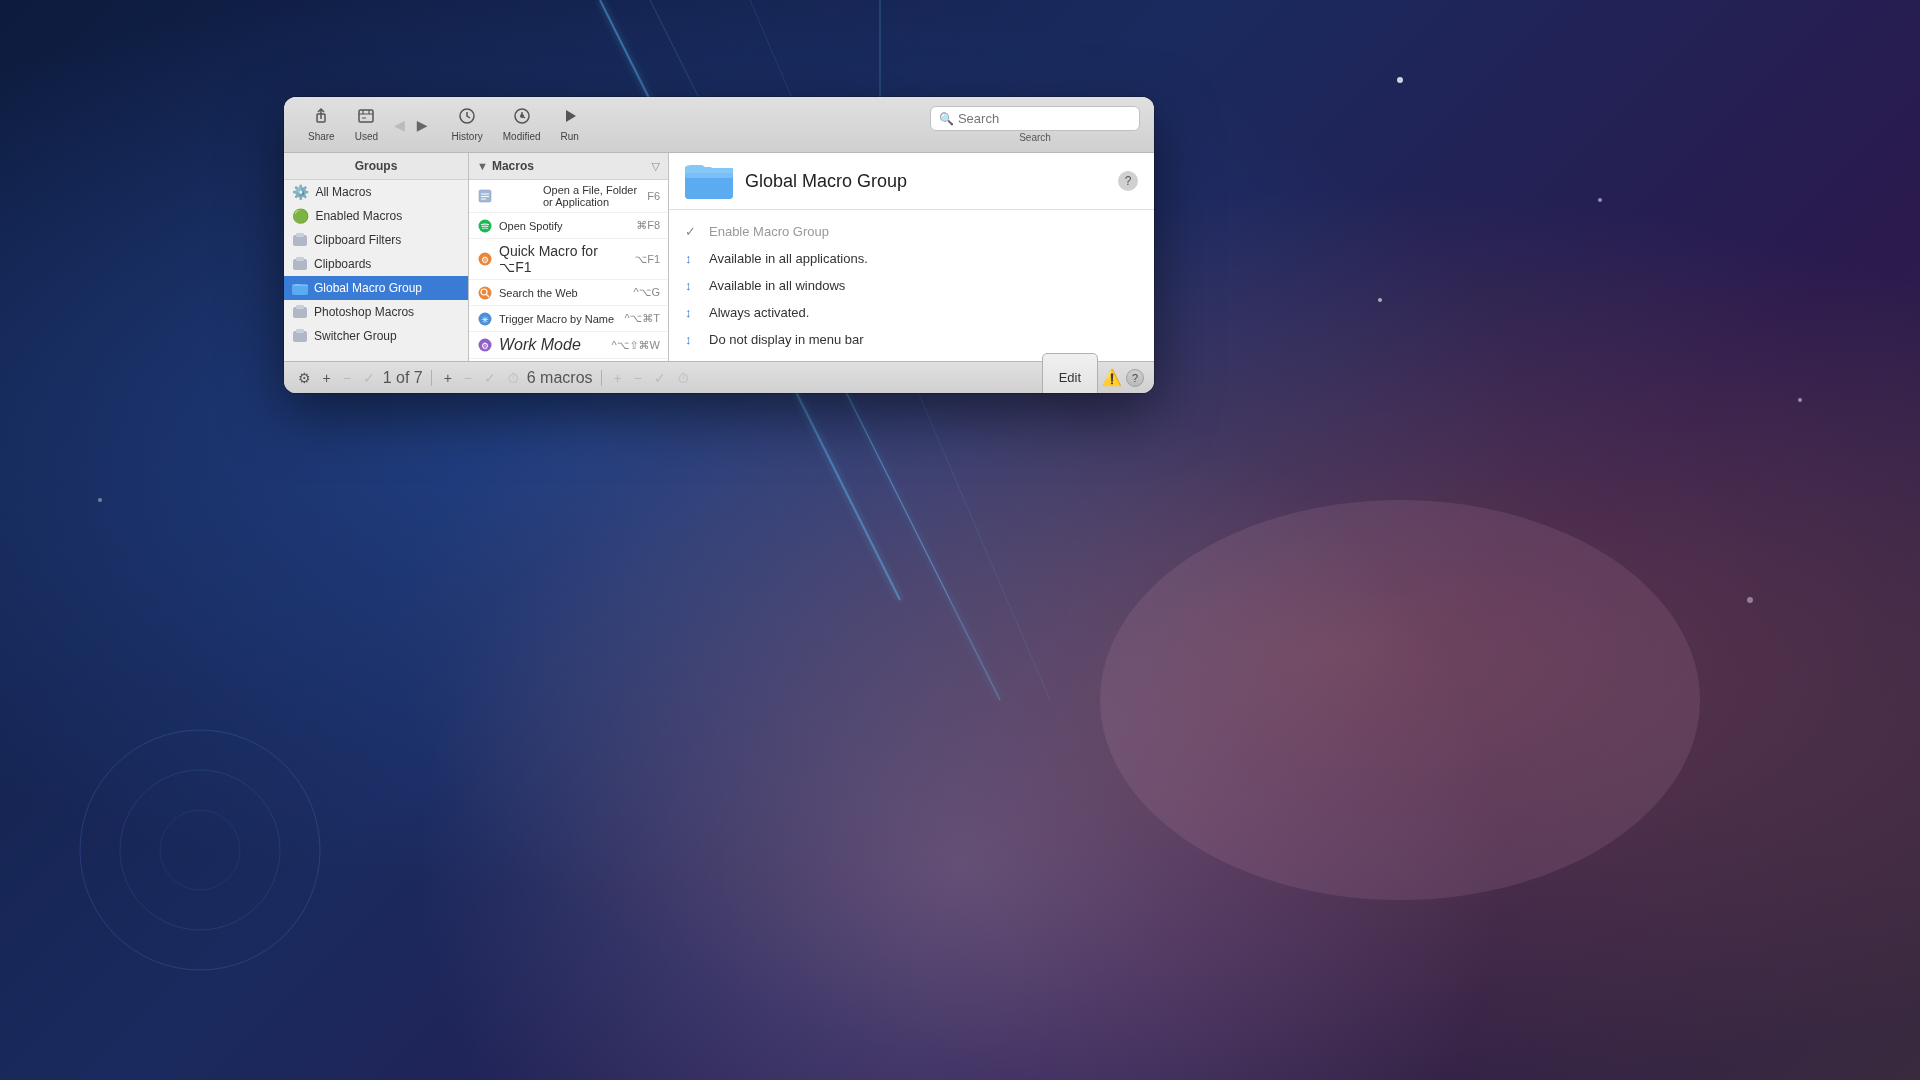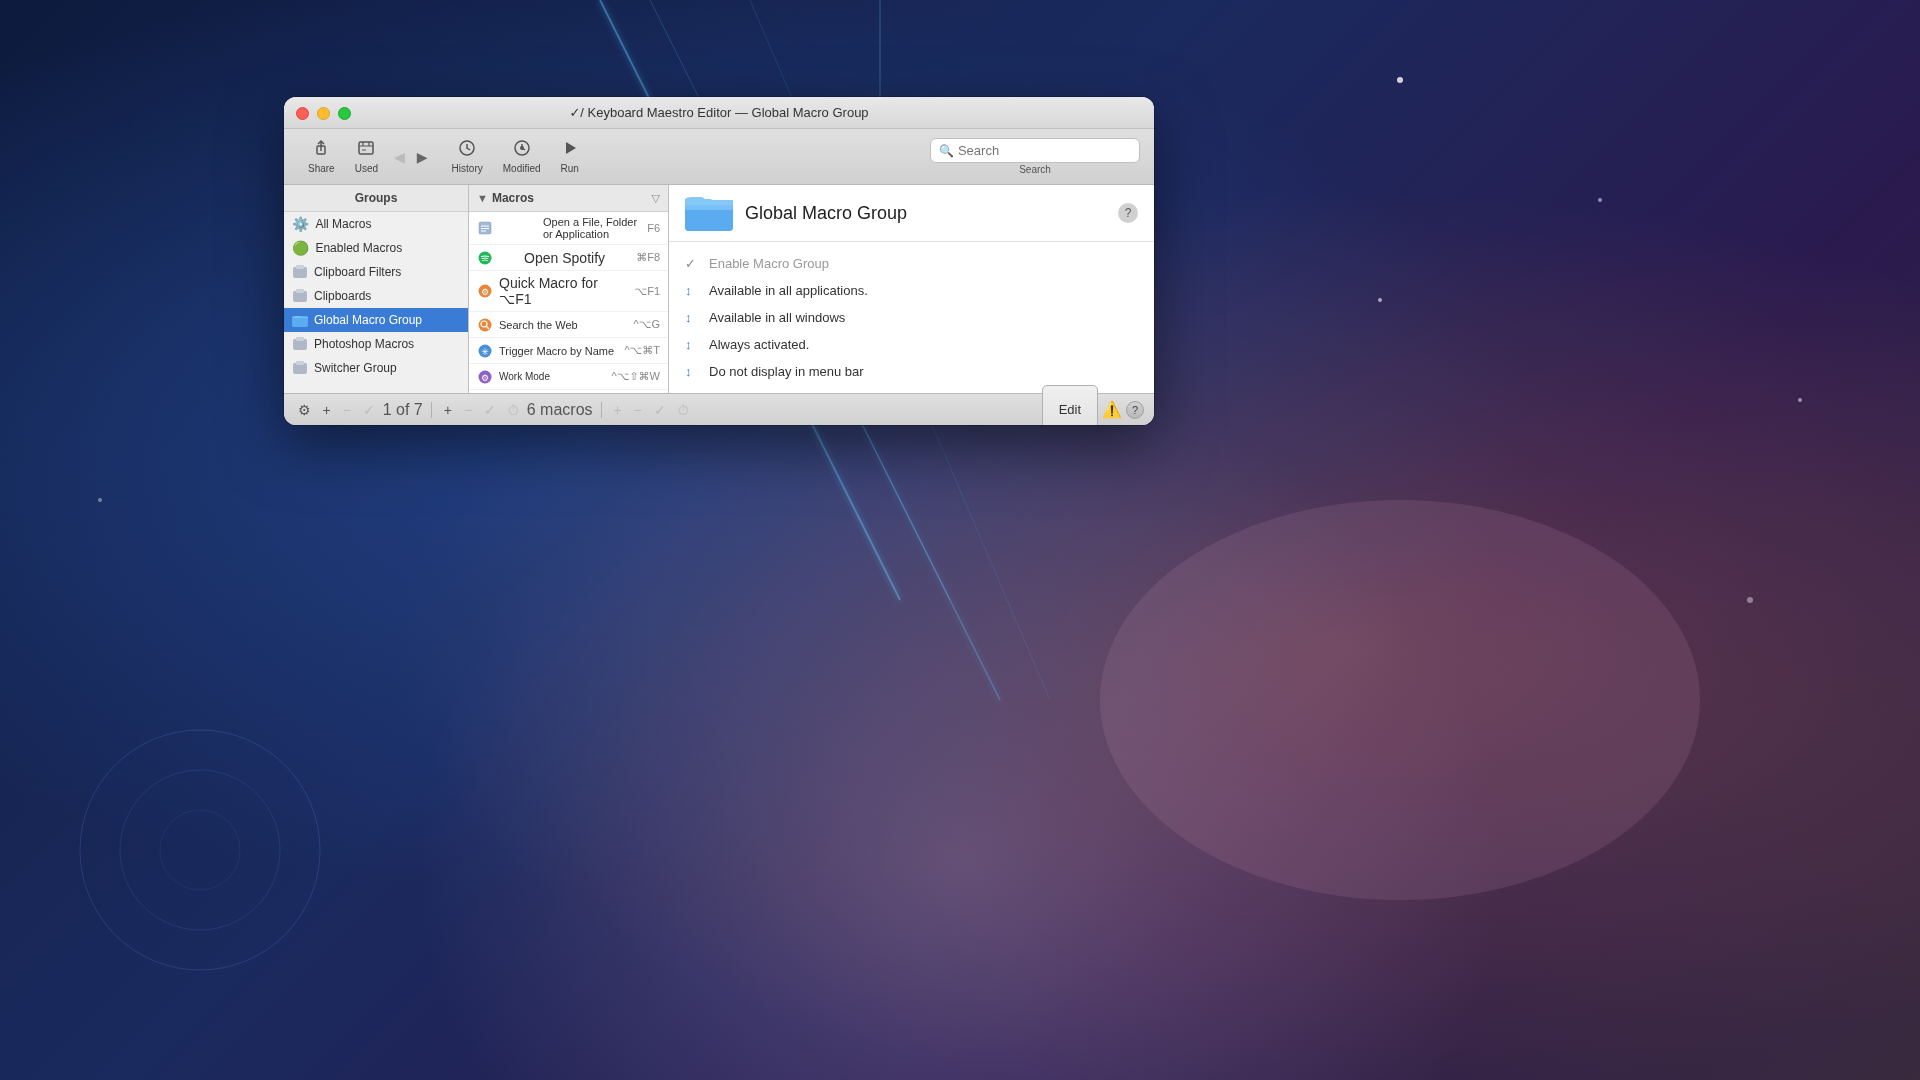--- a/index.html
+++ b/index.html
@@ -446,28 +446,20 @@
   <circle cx="1800" cy="400" r="2" fill="rgba(255,255,255,0.5)"></circle>
   <circle cx="1750" cy="600" r="3" fill="rgba(255,255,255,0.4)"></circle>
 
   <line x1="870" y1="0" x2="870" y2="400" stroke="rgba(100,230,255,0.6)" stroke-width="3" filter="url(#glow)"></line>
   <line x1="880" y1="0" x2="880" y2="350" stroke="rgba(100,230,255,0.3)" stroke-width="1"></line>
 </svg>
 
 <div class="window-wrapper">
   <div class="window">
 
-    <div class="title-bar">
-      <div class="traffic-lights">
-        <div class="traffic-light tl-close"></div>
-        <div class="traffic-light tl-min"></div>
-        <div class="traffic-light tl-max"></div>
-      </div>
-      <span class="title-text">✓/ Keyboard Maestro Editor — Global Macro Group</span>
-    </div>
 
     <div class="toolbar">
       <button class="toolbar-btn">
         <span class="toolbar-icon">
           <svg width="18" height="18" viewBox="0 0 18 18" fill="none" xmlns="http://www.w3.org/2000/svg">
             <rect x="5" y="7" width="8" height="8" rx="1" stroke="#555" stroke-width="1.5" fill="none"></rect>
             <line x1="9" y1="2" x2="9" y2="12" stroke="#555" stroke-width="1.5"></line>
             <polyline points="6,5 9,2 12,5" stroke="#555" stroke-width="1.5" fill="none"></polyline>
           </svg>
         </span>
@@ -610,21 +602,21 @@
 
         <div class="macro-item">
           <div class="macro-icon">
             <svg width="14" height="14" viewBox="0 0 14 14">
               <circle cx="7" cy="7" r="6.5" fill="#1db954"></circle>
               <path d="M3.5 5.5 Q7 4.5 10.5 5.5" stroke="white" stroke-width="1.2" fill="none" stroke-linecap="round"></path>
               <path d="M4 7.5 Q7 6.5 10 7.5" stroke="white" stroke-width="1" fill="none" stroke-linecap="round"></path>
               <path d="M4.5 9.5 Q7 8.5 9.5 9.5" stroke="white" stroke-width="0.8" fill="none" stroke-linecap="round"></path>
             </svg>
           </div>
-          <span style="flex:1;font-size:14px;text-align:center;">Open Spotify</span>
+          <span style="flex:1;font-size:11px;">Open Spotify</span>
           <span class="macro-shortcut">⌘F8</span>
         </div>
 
         <div class="macro-item">
           <div class="macro-icon">
             <svg width="14" height="14" viewBox="0 0 14 14">
               <circle cx="7" cy="7" r="6.5" fill="#e8863a"></circle>
               <text x="7" y="11" text-anchor="middle" font-size="9" fill="white">⚙</text>
             </svg>
           </div>
@@ -655,21 +647,21 @@
           <span class="macro-shortcut">^⌥⌘T</span>
         </div>
 
         <div class="macro-item">
           <div class="macro-icon">
             <svg width="14" height="14" viewBox="0 0 14 14">
               <circle cx="7" cy="7" r="6.5" fill="#9060c8"></circle>
               <text x="7" y="11" text-anchor="middle" font-size="9" fill="white">⚙</text>
             </svg>
           </div>
-          <span style="flex:1;font-size:10px;">Work Mode</span>
+          <span style="flex:1;font-size:16px;font-style:italic;">Work Mode</span>
           <span class="macro-shortcut">^⌥⇧⌘W</span>
         </div>
       </div>
 
       <div class="detail-panel">
         <div class="detail-header">
 
           <svg width="48" height="36" viewBox="0 0 48 36">
             <rect x="0" y="8" width="48" height="28" rx="4" fill="#5aabf0"></rect>
             <path d="M0 12 Q4 8 12 8 L20 8 Q22 8 24 10 L48 10 L48 12 Z" fill="#7ac0f8"></path>

